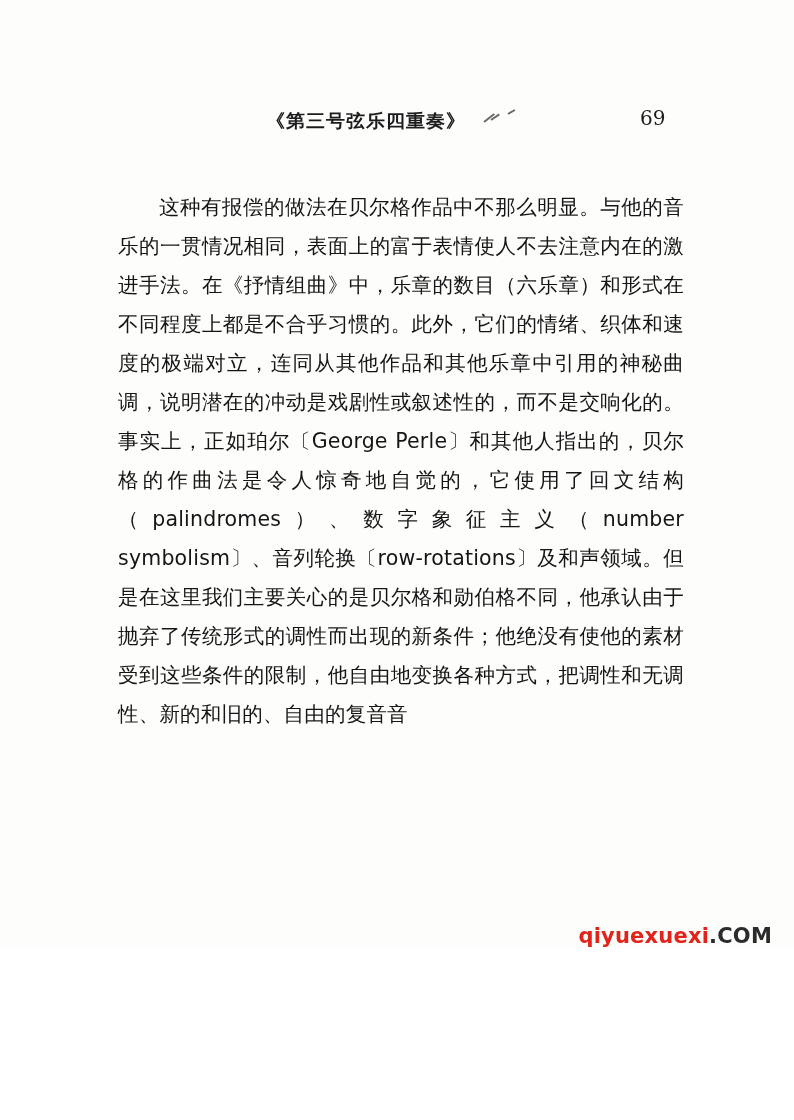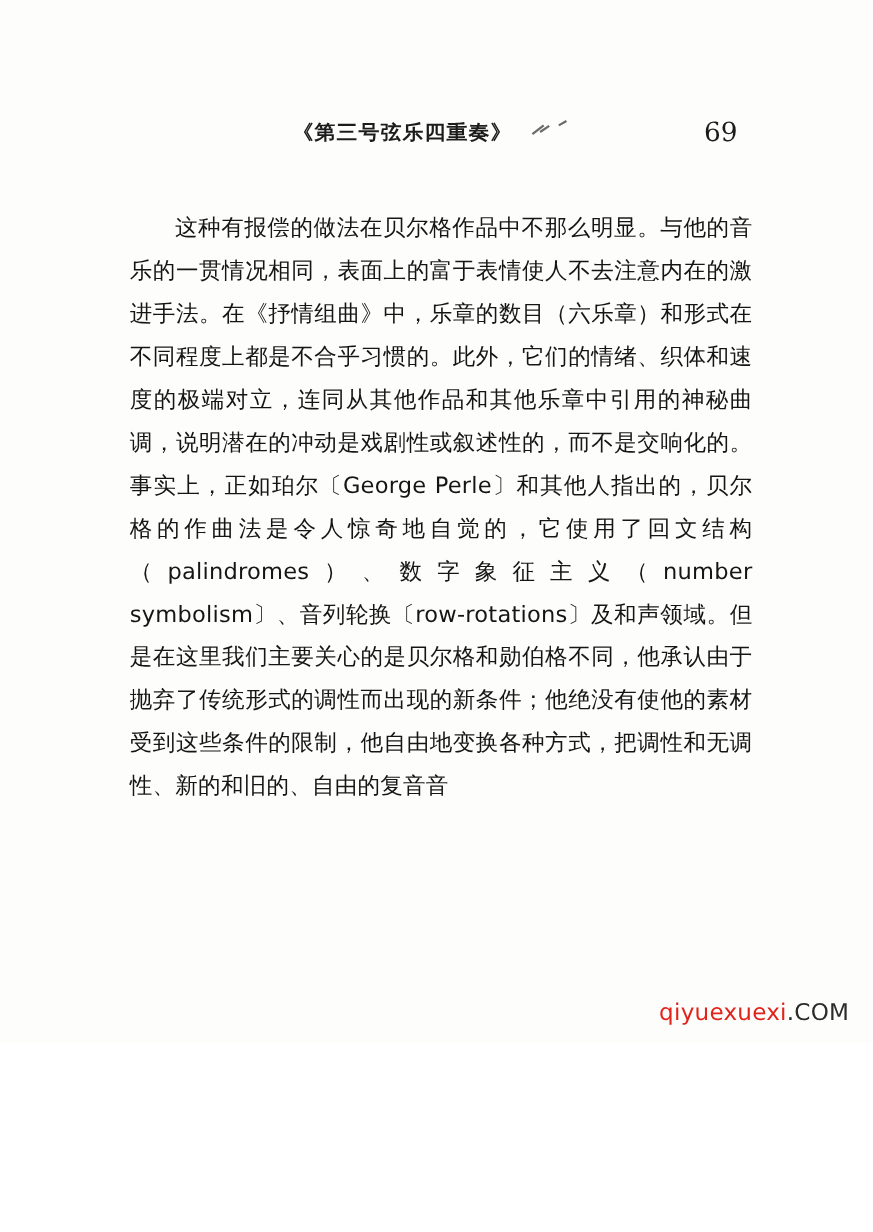--- a/index.html
+++ b/index.html
@@ -59,21 +59,21 @@
   }
   .header-ornament i.c {
     left: 26px; top: 4px; width: 8px; height: 2px;
     transform: rotate(-30deg);
   }
   .page-number {
     position: absolute;
     left: 640px;
     top: 106px;
     font-family: "DejaVu Serif", serif;
-    font-size: 24px;
+    font-size: 20px;
     color: #1c1c1c;
   }
   .body-text {
     position: absolute;
     top: 188px;
     left: 118px;
     width: 566px;
     font-family: "DejaVu Sans", sans-serif;
     font-size: 20.5px;
     line-height: 39px;
@@ -84,24 +84,24 @@
   }
   .body-text p {
     margin: 0;
   }
   .body-text p.indent {
     text-indent: 2em;
   }
   .watermark {
     position: absolute;
     right: 22px;
-    bottom: 16px;
+    bottom: 0;
     font-family: "DejaVu Sans", sans-serif;
     font-size: 21px;
-    font-weight: normal;
+    font-weight: bold;
     letter-spacing: 0.2px;
     white-space: nowrap;
   }
   .watermark .wm-red { color: #e2231a; }
   .watermark .wm-dark { color: #2b2b2b; }
 </style>
 </head>
 <body>
 
 <div class="page">

